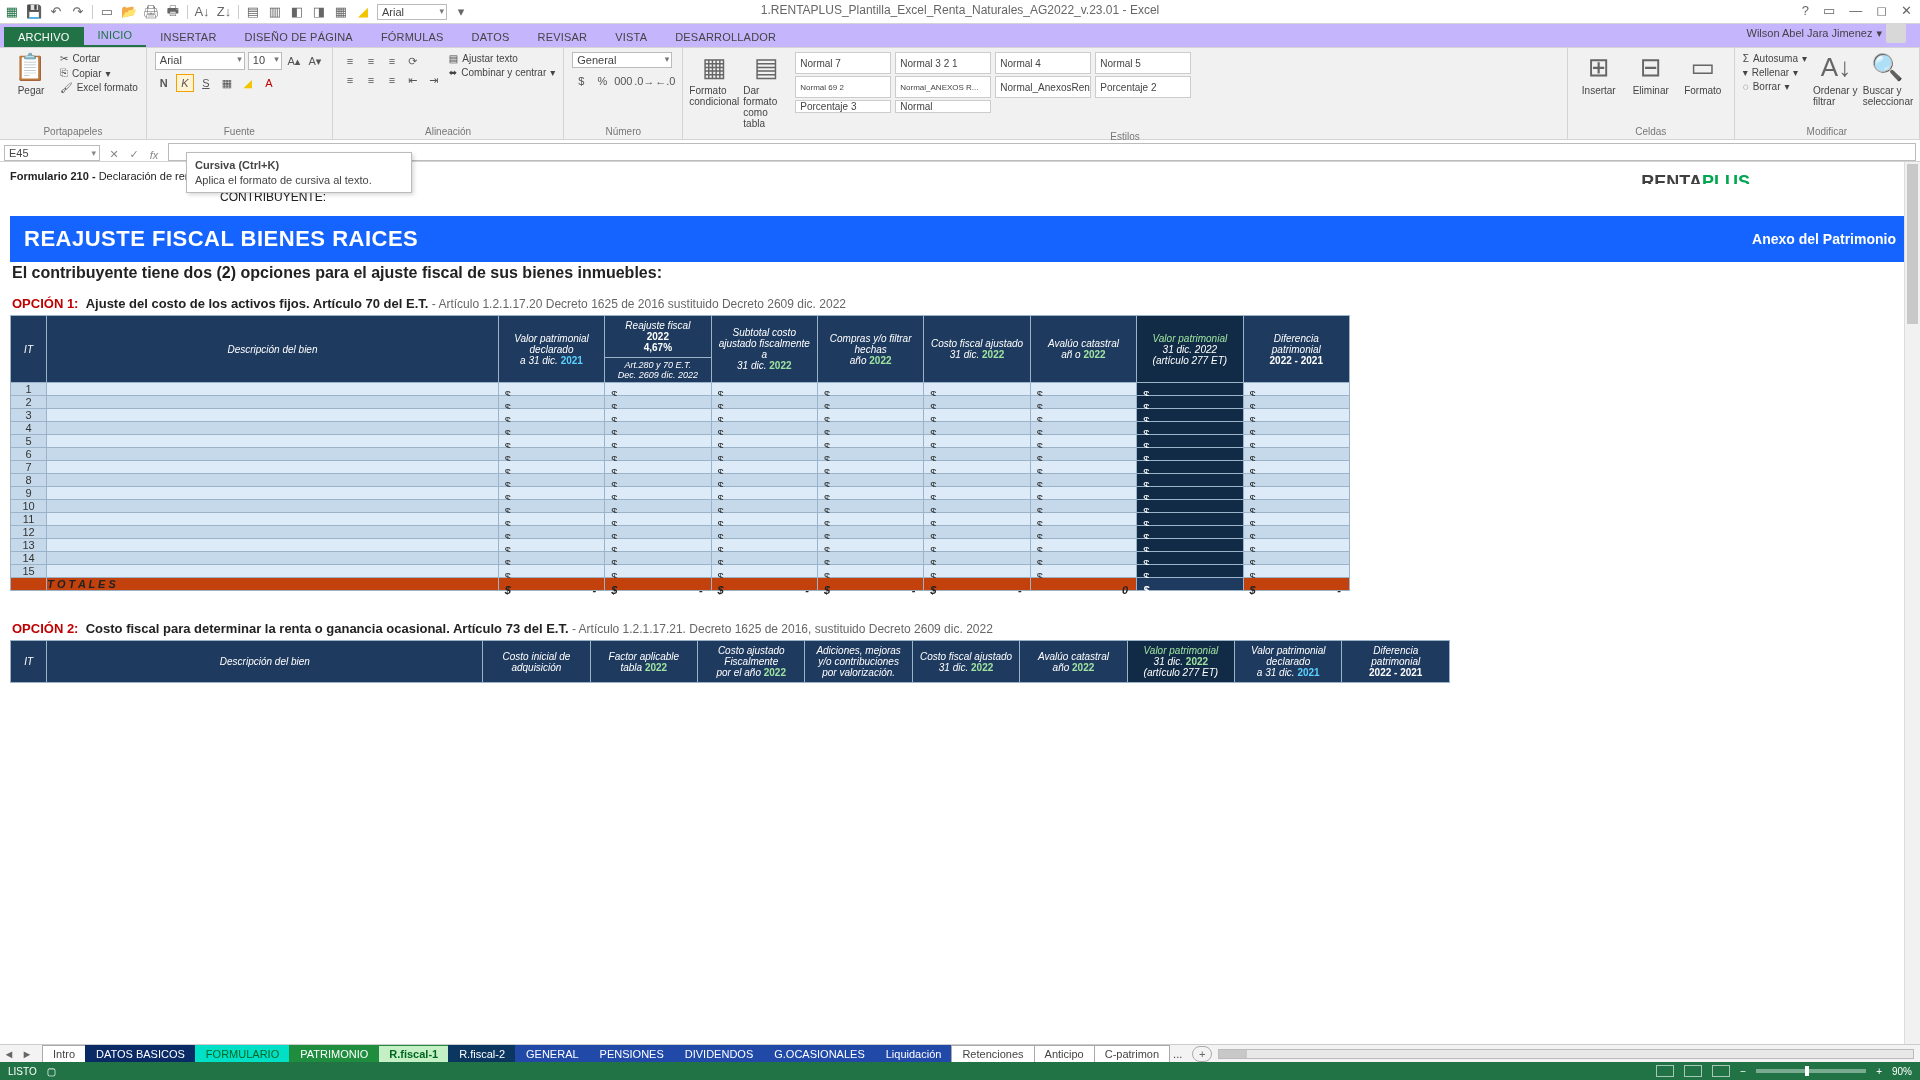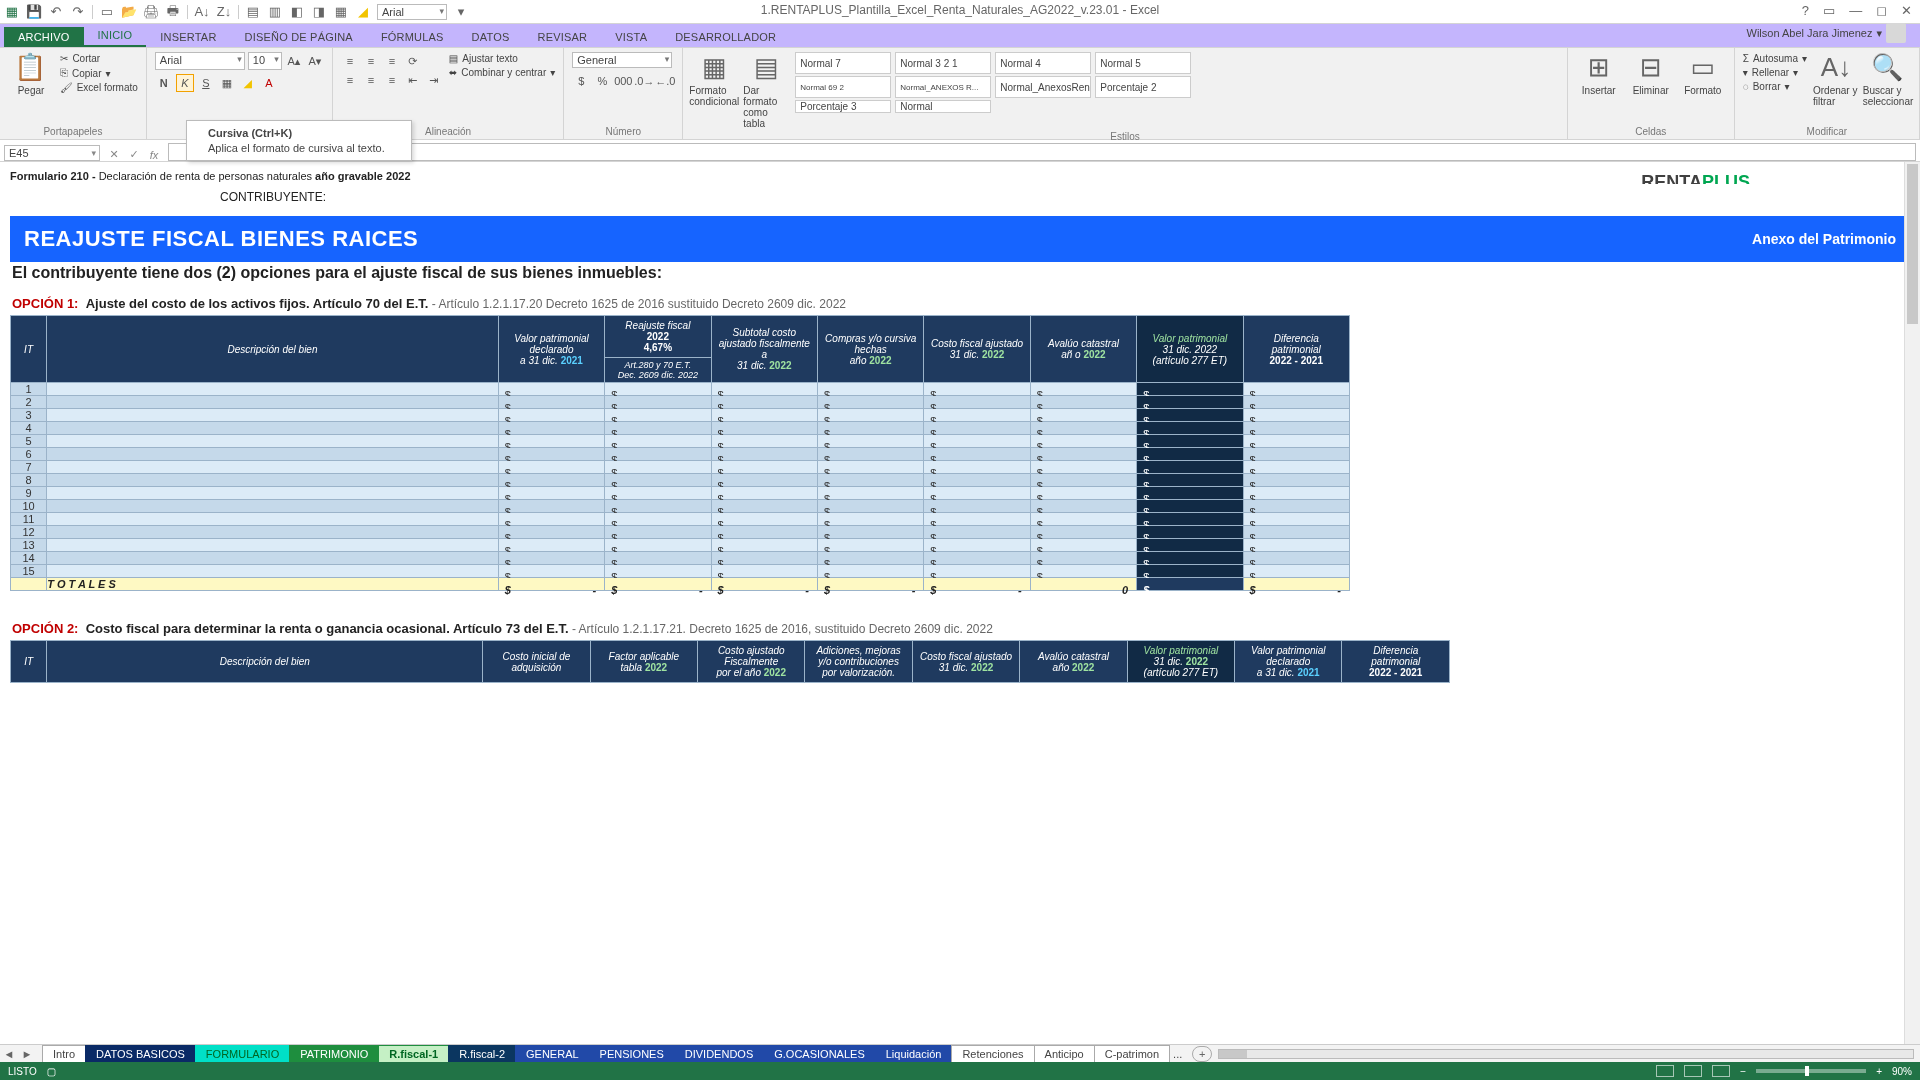--- a/index.html
+++ b/index.html
@@ -32,21 +32,21 @@
 .rbtn{width:18px;height:18px;border:1px solid transparent;display:flex;align-items:center;justify-content:center;font-size:11px;color:#555}
 .styles-gal{display:grid;grid-template-columns:repeat(4,96px);grid-template-rows:22px 22px;gap:2px 4px;align-content:center}
 .stylecell{border:1px solid #ccc;background:#fff;font-size:10px;color:#444;display:flex;align-items:center;padding:0 4px;white-space:nowrap;overflow:hidden}
 
 .fxrow{height:22px;border-bottom:1px solid #d4d4d4;display:flex;align-items:flex-end}
 .namebox{width:96px;border:1px solid #bbb;margin:0 4px;padding:1px 4px;font-size:11px;position:relative;background:#fff}
 .namebox::after{content:"▾";position:absolute;right:3px;top:2px;color:#888;font-size:9px}
 .fxbtn{width:20px;text-align:center;color:#888}
 .fxbar{flex:1;border:1px solid #bbb;margin:0 4px;height:18px;background:#fff}
 
-.tooltip{position:absolute;left:186px;top:120px;width:226px;background:#fff;border:1px solid #bbb;padding:6px 21px;font-size:11px;box-shadow:2px 2px 4px rgba(0,0,0,.15);z-index:10}
+.tooltip{position:absolute;left:186px;top:152px;width:226px;background:#fff;border:1px solid #bbb;padding:6px 8px;font-size:11px;box-shadow:2px 2px 4px rgba(0,0,0,.15);z-index:10}
 .tooltip b{display:block;margin-bottom:3px}
 
 .sheet{position:absolute;left:0;right:0;top:162px;bottom:36px;overflow:auto;background:#fff}
 .sheet-inner{padding:6px 10px 20px}
 .formrow{font-size:11px;color:#222;padding:2px 0}
 .formrow .bold{font-weight:bold}
 .contrib{background:#fff;padding:6px 0 6px 200px;font-size:12px;color:#222;position:relative}
 .contrib-lbl{position:absolute;left:210px}
 .brand{position:absolute;right:160px;top:4px;font-size:18px;font-weight:bold}
 .brand .r{color:#404040}.brand .p{color:#00a651}
@@ -66,21 +66,21 @@
 table.grid thead th .yr{color:#5bd1ff;font-weight:bold;font-style:normal}
 table.grid thead th .yr2{color:#9fe3a1;font-weight:bold;font-style:normal}
 th.it{width:36px}th.desc{width:450px}
 th.valcol{width:106px}
 td.it{background:#c5d9ea;text-align:center;color:#333;width:36px}
 td.desc{background:#dcebf7;width:450px}
 td.money{background:#dcebf7;width:106px;padding:2px 6px;position:relative;color:#333}
 td.money .cur{position:absolute;left:6px}td.money .dash{position:absolute;right:8px}
 tr.alt td.desc,tr.alt td.money{background:#c5d9ea}
 td.dark{background:#1f3a5f;color:#fff}
-tr.tot td{background:#fef9c3;font-weight:bold;font-style:italic;color:#222}
+tr.tot td{background:#c2410c;font-weight:bold;font-style:italic;color:#222}
 tr.tot td.dark{background:#1f3a5f;color:#fff}
 th.vp{background:#112a45!important}
 td.vp{background:#112a45!important;color:#fff}
 .redtri{width:0;height:0;border-left:6px solid transparent;border-top:6px solid #c00000;float:right;margin-top:-10px;margin-right:-4px}
 
 .sheettabs{position:absolute;left:0;right:0;bottom:18px;height:18px;background:#f3f3f3;border-top:1px solid #ccc;display:flex;align-items:center;font-size:11px}
 .navarr{width:18px;text-align:center;color:#666}
 .stab{padding:2px 10px;border:1px solid #aaa;border-bottom:none;background:#fff;margin-right:-1px;white-space:nowrap}
 .stab.blue{background:#2149a8;color:#fff;border-color:#2149a8}
 .stab.darkblue{background:#0a2a66;color:#fff;border-color:#0a2a66}
@@ -332,21 +332,21 @@
   </div>
 
   <table class="grid">
     <thead>
       <tr>
         <th rowspan="2" class="it">IT</th>
         <th rowspan="2" class="desc">Descripción del bien</th>
         <th rowspan="2" class="valcol"><span>Valor patrimonial declarado</span><br><span>a 31 dic. </span><span class="yr">2021</span></th>
         <th class="valcol"><span>Reajuste fiscal</span><br><b style="font-style:normal">2022</b><br><b style="font-style:normal;color:#fff">4,67%</b></th>
         <th rowspan="2" class="valcol"><span>Subtotal costo ajustado fiscalmente a</span><br><span>31 dic. </span><span class="yr2">2022</span></th>
-        <th rowspan="2" class="valcol"><span>Compras y/o cursiva hechas</span><br><span>año </span><span class="yr2">2022</span></th>
+        <th rowspan="2" class="valcol"><span>Compras y/o filtrar hechas</span><br><span>año </span><span class="yr2">2022</span></th>
         <th rowspan="2" class="valcol"><span>Costo fiscal ajustado</span><br><span>31 dic. </span><span class="yr2">2022</span></th>
         <th rowspan="2" class="valcol"><span>Avalúo catastral</span><br><span>añ o </span><span class="yr2">2022</span></th>
         <th rowspan="2" class="valcol vp"><span style="color:#9fe3a1">Valor patrimonial</span><br><span>31 dic. 2022</span><br><span>(artículo 277 ET)</span></th>
         <th rowspan="2" class="valcol"><span>Diferencia patrimonial</span><br><b style="font-style:normal">2022 - 2021</b></th>
       </tr>
       <tr>
             <th class="sub"><span>Art.280 y 70 E.T.</span><br><span>Dec. 2609 dic. 2022</span></th>
           </tr>
     </thead>
     <tbody id="t1body">

